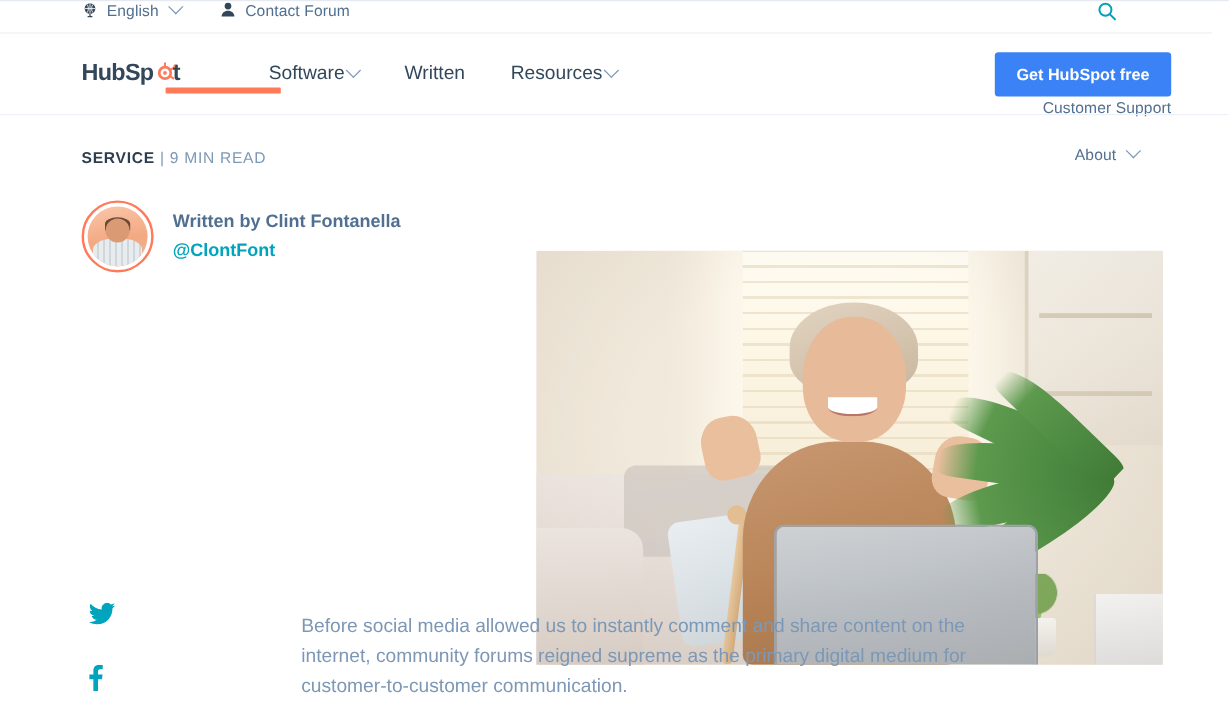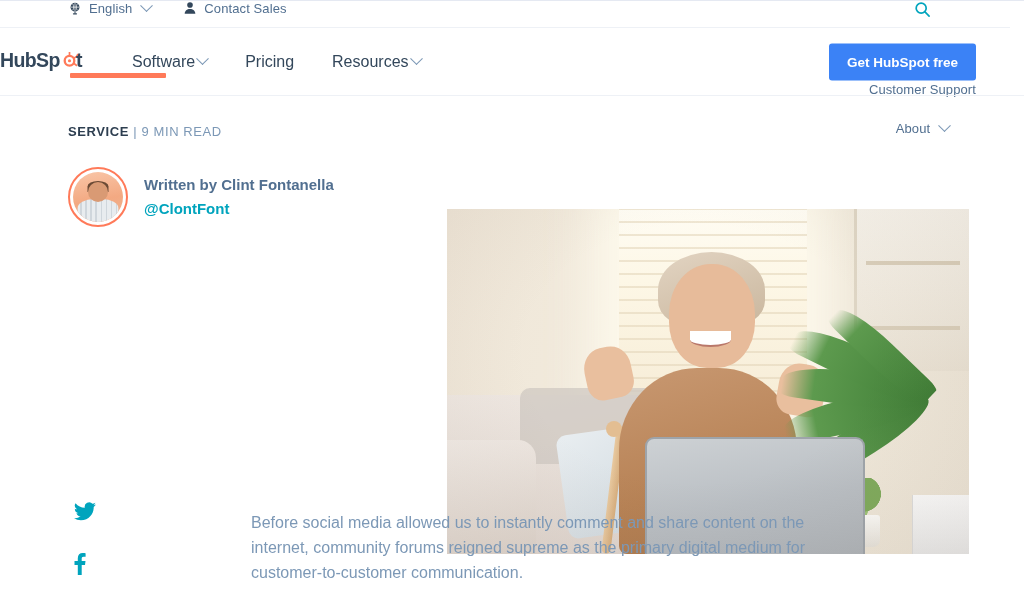--- a/index.html
+++ b/index.html
@@ -45,31 +45,32 @@
     border-bottom: 1.4px solid #7c98b6;
     transform: rotate(45deg) translate(-2px,-2px);
     margin-left: 3px;
   }
 
   
   .main-nav {
     position: relative;
     height: 68px;
     display: flex; align-items: center;
+    padding-left: 68px;
     border-bottom: 1px solid #eef1f6;
   }
   .logo { position: relative; display: flex; align-items: center; cursor: pointer; }
   .logo-underline {
     position: absolute;
     left: 70px; bottom: -1px;
     width: 96px; height: 5px;
     background: #ff7a59;
     border-radius: 1px;
   }
-  .nav-links { display: flex; align-items: center; gap: 38px; margin-left: 34px; }
+  .nav-links { display: flex; align-items: center; gap: 38px; margin-left: 58px; }
   .nav-link {
     display: flex; align-items: center;
     font-size: 16px; color: #33475b; cursor: pointer; white-space: nowrap;
   }
   .cta-btn {
     position: absolute; right: 48px; top: 50%; transform: translateY(-50%);
     background: #3b82f6; color: #fff;
     font-size: 13.5px; font-weight: bold;
     border: none; border-radius: 3px;
     padding: 11px 18px; cursor: pointer;
@@ -283,21 +284,21 @@
         <span class="chev"></span>
       </div>
 
       <div class="util-item">
         <span>
           <svg class="icon-svg" width="14" height="14" viewBox="0 0 16 16">
             <circle cx="8" cy="4.6" r="3.2" fill="#33475b"></circle>
             <path d="M1.9 14.6c0-3.4 2.7-5.6 6.1-5.6s6.1 2.2 6.1 5.6z" fill="#33475b"></path>
           </svg>
         </span>
-        <span class="lbl">Contact Sales</span>
+        <span class="lbl">Contact Forum</span>
       </div>
 
     </div>
 
     <div class="util-right">
       <div class="util-item">
         <span>
           <svg class="icon-svg" width="17" height="17" viewBox="0 0 18 18">
             <circle cx="7.6" cy="7.6" r="5.3" fill="none" stroke="#00a4bd" stroke-width="1.8"></circle>
             <line x1="11.6" y1="11.6" x2="16" y2="16" stroke="#00a4bd" stroke-width="1.8" stroke-linecap="round"></line>
@@ -332,21 +333,21 @@
       </svg>
       <span class="logo-underline"></span>
     </div>
 
     <div class="nav-links">
       <div class="nav-link">
         <span>Software</span>
         <span class="chev"></span>
       </div>
       <div class="nav-link">
-        <span>Pricing</span>
+        <span>Written</span>
       </div>
       <div class="nav-link">
         <span>Resources</span>
         <span class="chev"></span>
       </div>
     </div>
 
     <button class="cta-btn">Get HubSpot free</button>
   </div>
 

